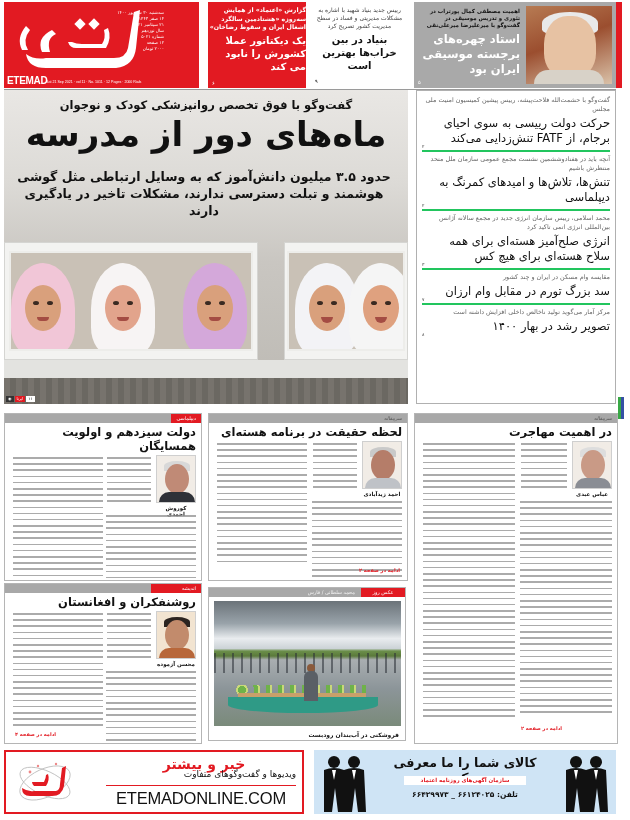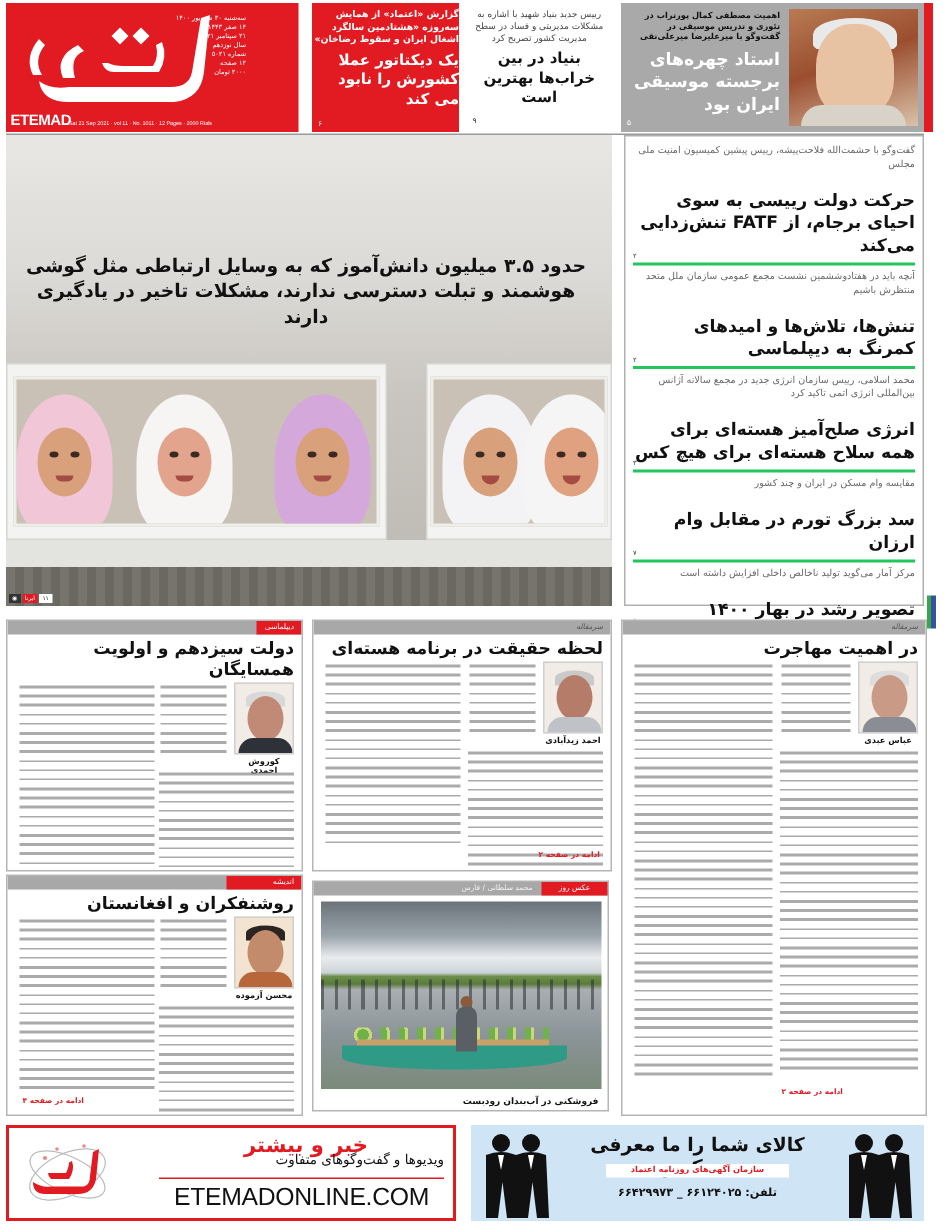--- a/index.html
+++ b/index.html
@@ -52,21 +52,21 @@
     #lead .sill { position: absolute; left: 0; right: 0; top: 270px; height: 18px; background: #e3e3e0; }
     #lead .wall { position: absolute; left: 0; right: 0; top: 288px; height: 26px; background: repeating-linear-gradient(90deg, #77736d 0 6px, #6b6862 6px 12px); }
     #lead .credit { position: absolute; left: 2px; bottom: 2px; display: flex; direction: ltr; gap: 1px; }
     #lead .credit span { font-size: 4px; height: 6px; padding: 0 2px; line-height: 6px; color: #fff; }
 
     
     #briefs { left: 416px; top: 90px; width: 200px; height: 314px; border: 1px solid #b0b0b0; padding: 2px 5px; }
     .brief { position: relative; border-bottom: 2px solid #22c55e; padding: 3px 0 4px; text-align: right; }
     .brief:last-child { border-bottom: none; }
     .brief .kicker { font-size: 6.4px; line-height: 9px; color: #666; }
-    .brief .head { font-size: 11.5px; line-height: 15px; font-weight: bold; margin-top: 12px; }
+    .brief .head { font-size: 11.5px; line-height: 15px; font-weight: normal; margin-top: 2px; }
     .brief .pg { position: absolute; left: 0; bottom: 1px; font-size: 4.5px; color: #333; }
     #side-accent { left: 618px; top: 397px; width: 6px; height: 22px; background: linear-gradient(90deg, #38a845 50%, #3550a4 50%); }
 
     
     .col-box { position: absolute; border: 1px solid #b5b5b5; background: #fff; overflow: hidden; }
     .col-bar { height: 9px; background: #a8a8a8; position: relative; }
     .col-bar .tag { position: absolute; right: 0; top: 0; height: 9px; padding: 0 5px; font-size: 5px; line-height: 9px; color: #fff; background: #e21a22; }
     .col-bar .tag.gray { background: transparent; color: #555; font-style: italic; }
     .col-title { font-size: 11.5px; font-weight: bold; text-align: right; padding: 2px 5px 0; }
     .col-body { position: relative; padding: 2px 5px; }
@@ -155,20 +155,22 @@
   <div class="text">
     <div class="kicker">اهمیت مصطفی کمال پورتراب در تئوری و تدریس موسیقی در گفت‌وگو با میرعلیرضا میرعلی‌نقی</div>
     <div class="head">استاد چهره‌های برجسته موسیقی ایران بود</div>
   </div>
   <div class="pg">۵</div>
 </div>
 
 <div class="rule-h" style="left:4px; top:89px; width:612px;"></div>
 
 <div id="lead" class="abs">
+  <div class="kicker">گفت‌وگو با فوق تخصص روانپزشکی کودک و نوجوان</div>
+  <div class="headline">ماه‌های دور از مدرسه</div>
   <div class="deck">حدود ۳.۵ میلیون دانش‌آموز که به وسایل ارتباطی مثل گوشی هوشمند و تبلت دسترسی ندارند، مشکلات تاخیر در یادگیری دارند</div>
 
   <div class="window" style="left:0; width:254px;">
     <div class="pane" style="left:4px; width:244px;">
       <div class="kid" style="left:0px;">
           <div class="scarf" style="background:#f1c6d7;"></div>
           <div class="face">
             <div class="eye" style="left:8px"></div>
             <div class="eye" style="left:22px"></div>
             <div class="mouth"></div>

